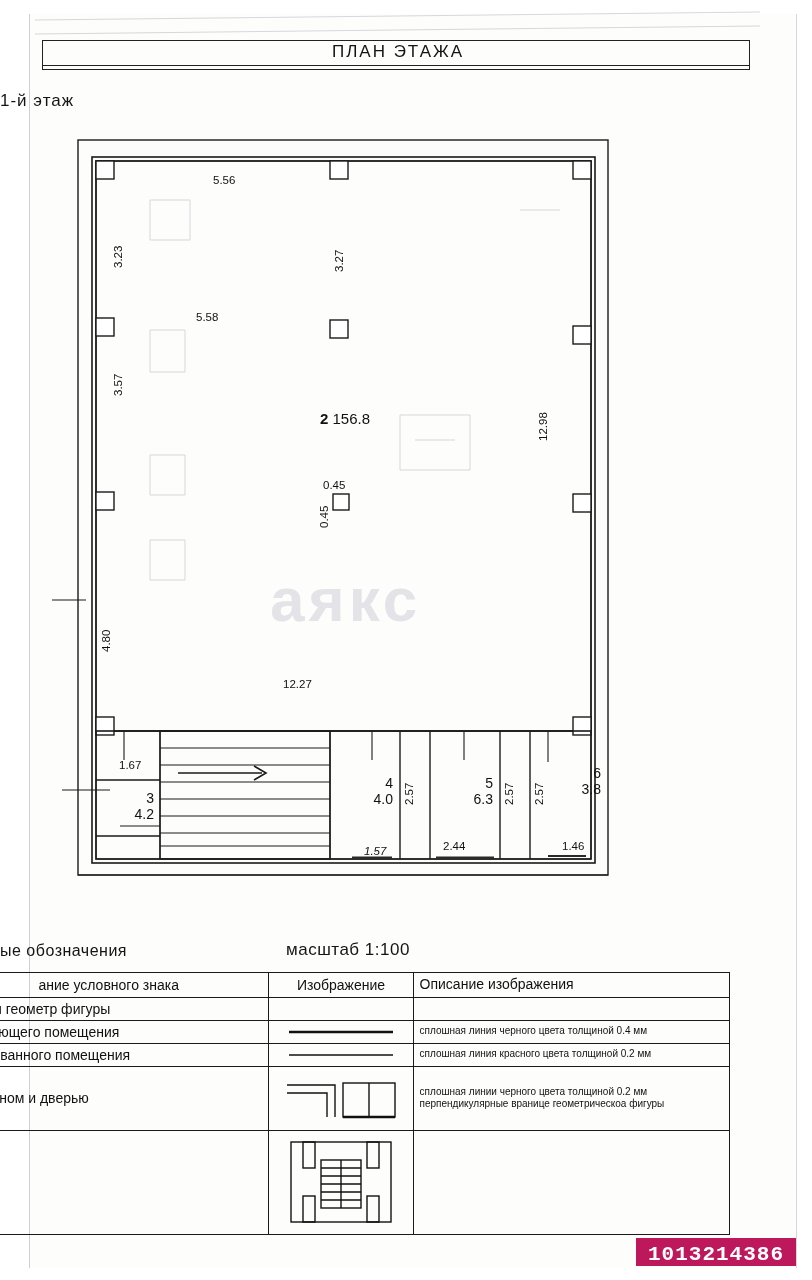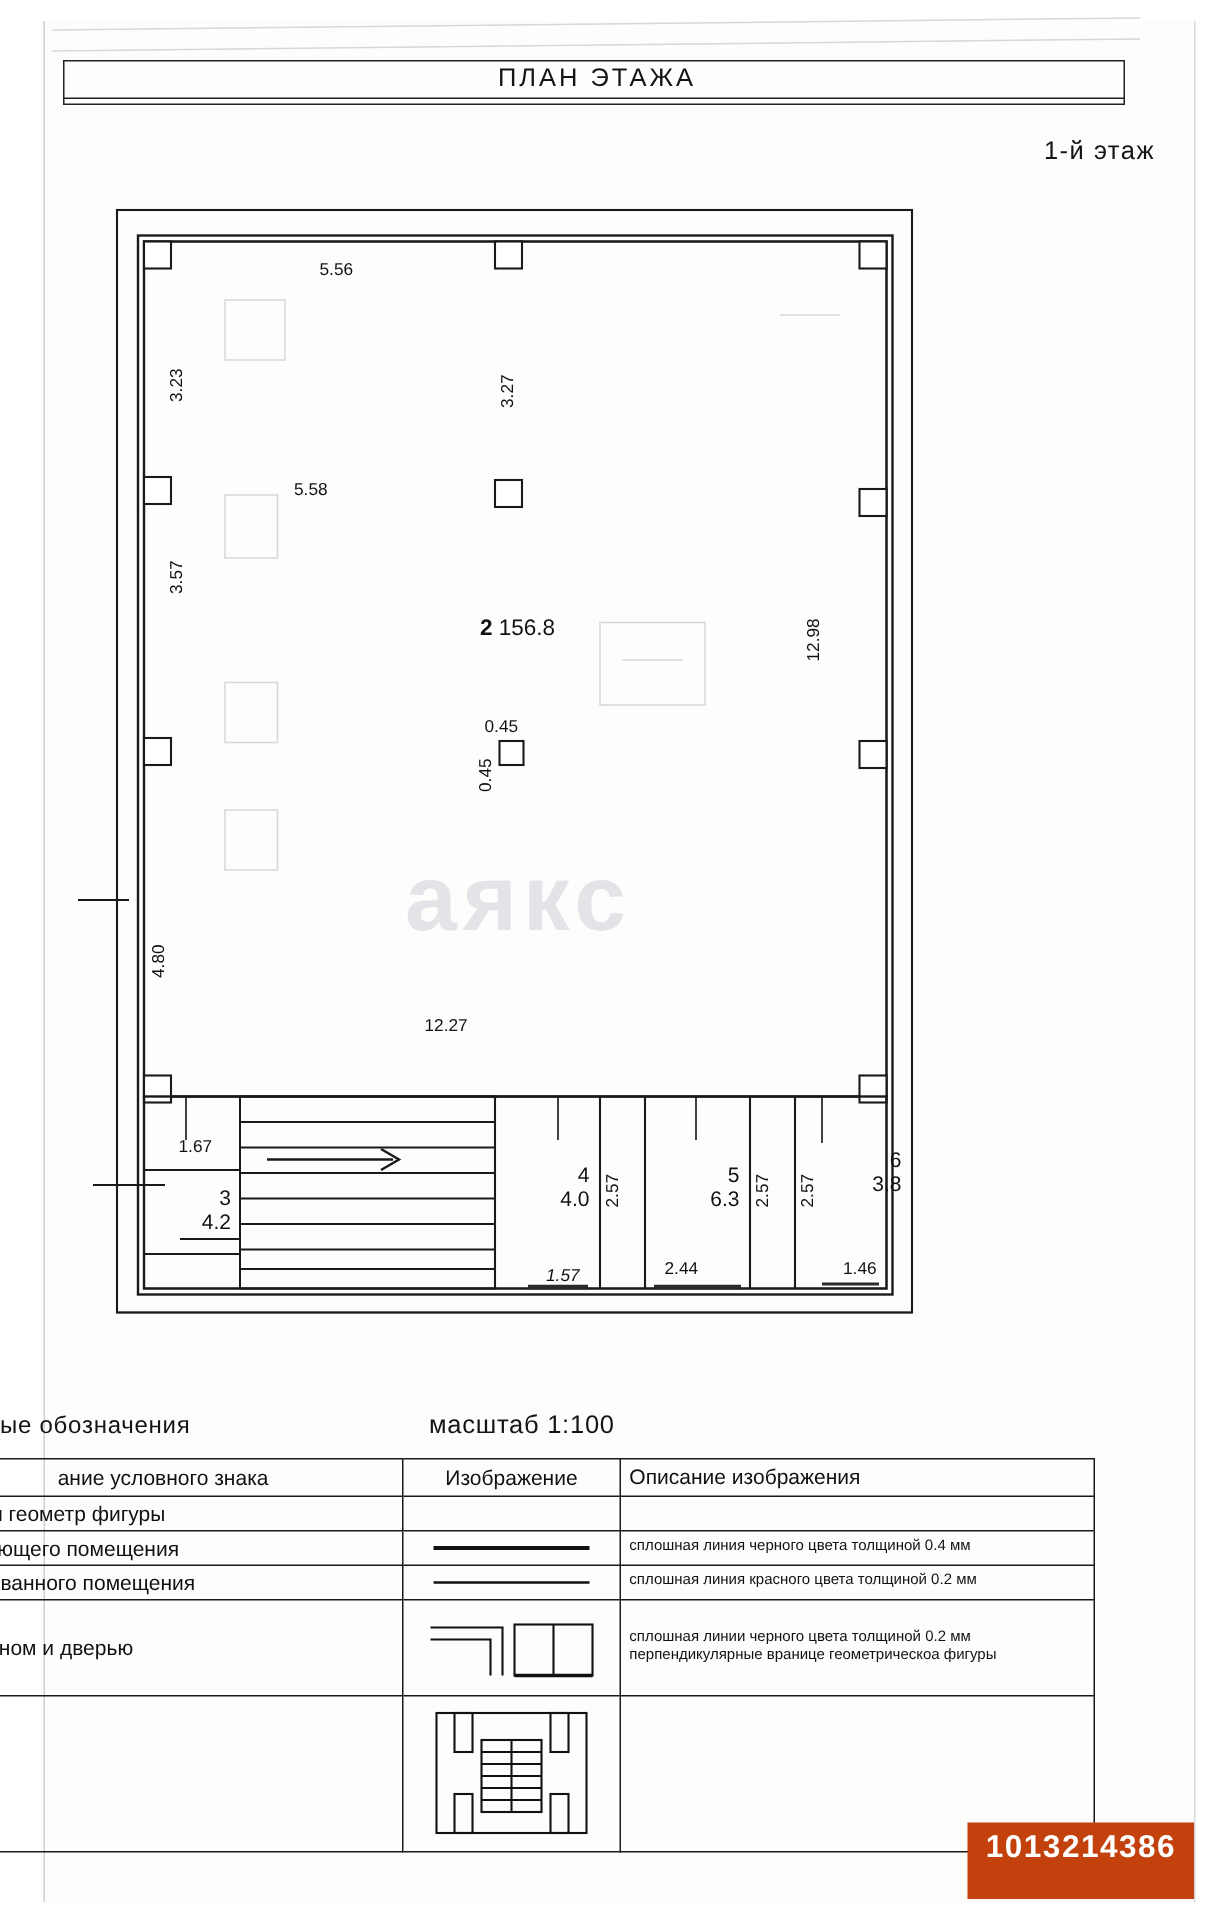--- a/index.html
+++ b/index.html
@@ -68,21 +68,21 @@
     width: 796px;
     text-align: center;
     font-size: 17px;
     letter-spacing: 2px;
     color: #141414;
   }
   .floor-label {
     position: absolute;
     left: 0; top: 91px;
     width: 770px;
-    text-align: right;
+    text-align: left;
     font-size: 17px;
     letter-spacing: 1px;
     color: #141414;
   }
 
   
   .drawing {
     position: absolute;
     left: 0; top: 0;
     width: 812px; height: 1280px;
@@ -161,27 +161,27 @@
   .legend .c-desc { width: 316px; font-size: 10px; line-height: 1.25; text-align: left; }
   .legend thead td { text-align: center; font-size: 14px; }
   .legend .row-tall td { height: 64px; }
   .legend .row-stairs td { height: 104px; }
   .sample { display: block; margin: 0 auto; }
 
   
   .id-badge {
     position: absolute;
     right: 16px; bottom: 14px;
-    background: #c2410c;
+    background: #be185d;
     color: #ffffff;
     font-size: 21px;
     font-weight: bold;
     letter-spacing: 1px;
-    padding: 5px 12px 22px;
-    font-family: Liberation Sans, sans-serif;
+    padding: 5px 12px 0;
+    font-family: Liberation Mono, monospace;
   }
 </style>
 </head>
 <body>
 
 <div id="page">
 
   <div class="sheet-edge-left"></div>
   <div class="sheet-edge-right"></div>
   <div class="sheet-edge-top"></div>
@@ -281,21 +281,21 @@
           <path d="M78 875 L608 875"></path>
         </g>
 
       </g>
     </svg>
   </div>
 
   <div class="lbl" style="left:213px; top:175px;">5.56</div>
   <div class="lbl v" style="left:113px; top:268px;">3.23</div>
   <div class="lbl v" style="left:334px; top:272px;">3.27</div>
-  <div class="lbl" style="left:196px; top:322px;">5.58</div>
+  <div class="lbl" style="left:196px; top:312px;">5.58</div>
   <div class="lbl v" style="left:113px; top:396px;">3.57</div>
   <div class="lbl v" style="left:538px; top:441px;">12.98</div>
   <div class="lbl v" style="left:101px; top:652px;">4.80</div>
   <div class="lbl" style="left:283px; top:679px;">12.27</div>
   <div class="lbl" style="left:323px; top:480px;">0.45</div>
   <div class="lbl v" style="left:319px; top:528px;">0.45</div>
 
   <div class="lbl" style="left:119px; top:760px;">1.67</div>
   <div class="lbl v" style="left:404px; top:805px;">2.57</div>
   <div class="lbl v" style="left:504px; top:805px;">2.57</div>

